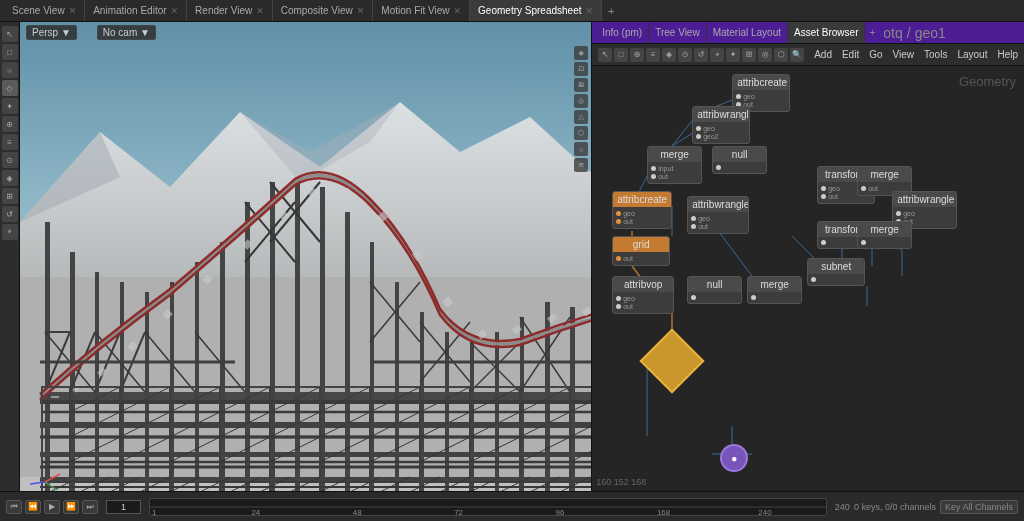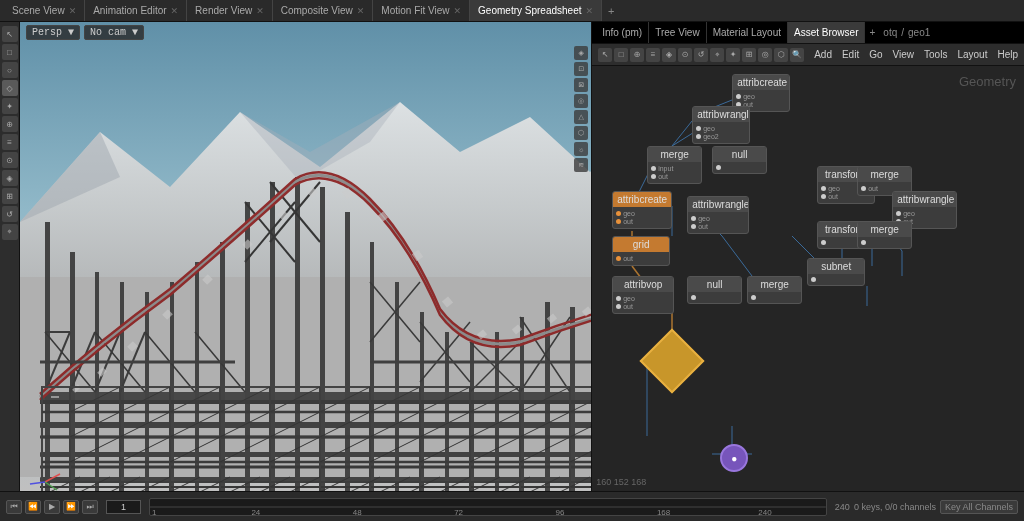--- a/index.html
+++ b/index.html
@@ -102,22 +102,21 @@
       top: 0;
       left: 0;
       right: 0;
       display: flex;
       justify-content: space-between;
       padding: 3px 6px;
       z-index: 10;
     }
     .viewport-header-left {
       display: flex;
-      gap: 4px;
-      font-family: Liberation Mono, monospace;
+      gap: 20px;
     }
     .viewport-header-btn {
       background: rgba(40,40,40,0.8);
       border: 1px solid #444;
       border-radius: 2px;
       padding: 1px 5px;
       font-size: 10px;
       color: #ccc;
       cursor: pointer;
     }
@@ -162,21 +161,21 @@
       background: #252525;
       display: flex;
       flex-direction: column;
       border-left: 1px solid #111;
     }
 
     
     .right-top-tabs {
       display: flex;
       align-items: center;
-      background: #000000;
+      background: #4c1d95;
       height: 22px;
       border-bottom: 1px solid #111;
       padding: 0 4px;
     }
     .right-tab {
       padding: 2px 6px;
       font-size: 10px;
       color: #aaa;
       cursor: pointer;
       border-right: 1px solid #333;
@@ -663,21 +662,21 @@
         <span>Tree View</span>
       </div>
       <div class="right-tab">
         <span>Material Layout</span>
       </div>
       <div class="right-tab active">
         <span>Asset Browser</span>
       </div>
       <div style="margin-left:4px;font-size:10px;color:#888;cursor:pointer;">+</div>
 
-      <div style="margin-left:8px;display:flex;align-items:center;gap:4px;font-size:10px;color:#888;">
+      <div style="margin-left:8px;display:flex;align-items:center;gap:4px;font-size:14px;color:#888;">
         <span>otq</span>
         <span>/</span>
         <span>geo1</span>
       </div>
     </div>
 
     <div class="right-menu">
 
       <div style="display:flex;gap:2px;align-items:center;">
         <div class="menu-icon-btn">↖</div>

